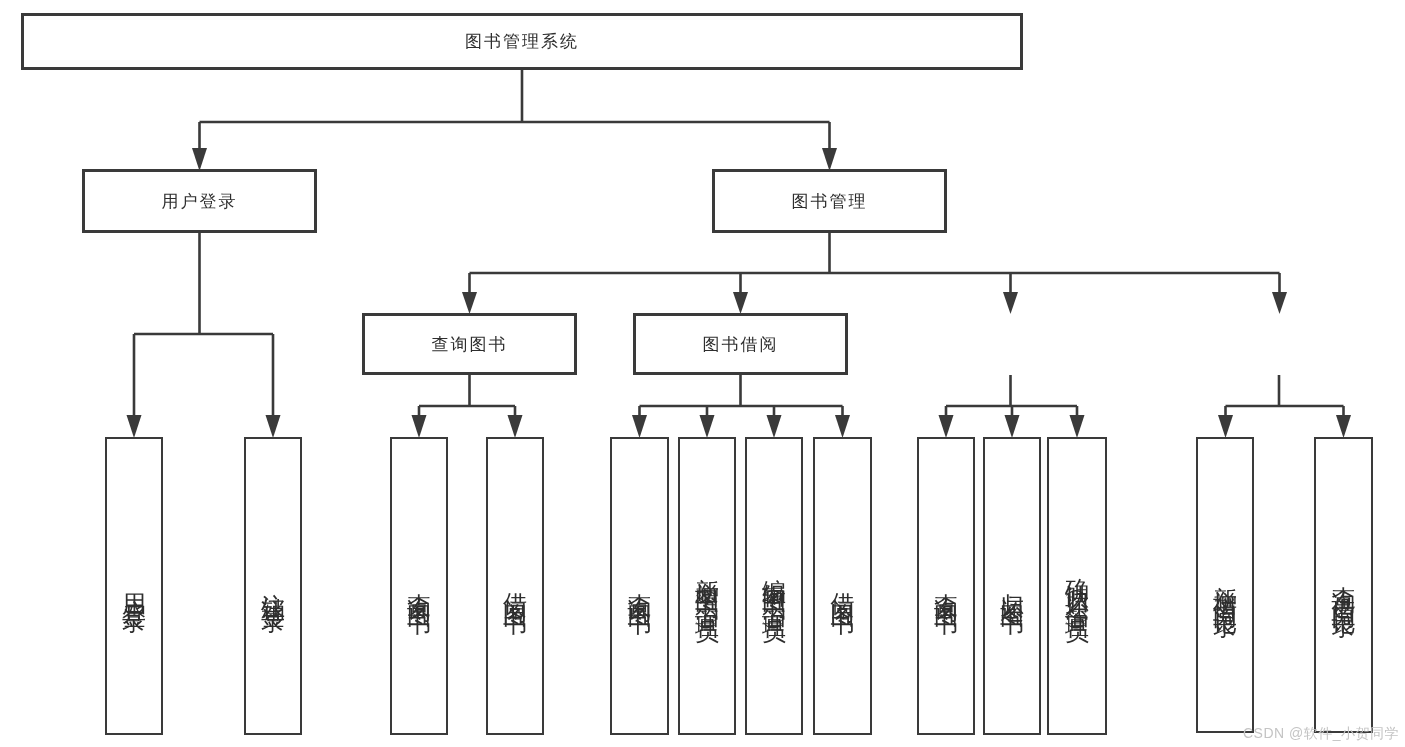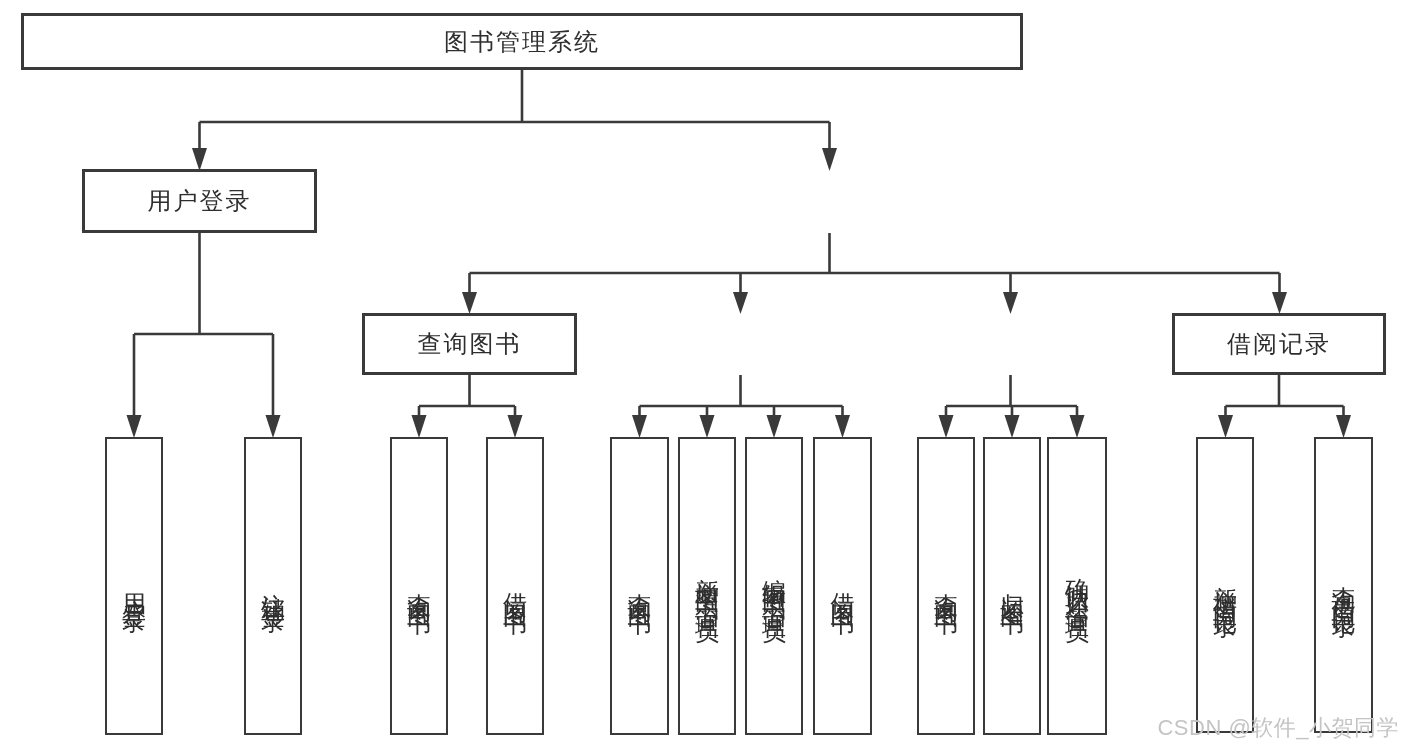--- a/index.html
+++ b/index.html
@@ -15,29 +15,29 @@
   }
   .wires{position:absolute;left:0;top:0;width:1405px;height:747px;}
   .wires path{stroke:var(--line);stroke-width:2.6;fill:none;}
   .wires polygon{fill:var(--line);stroke:none;}
   .node{
     position:absolute;box-sizing:border-box;background:#fff;
     border:3px solid var(--line);
     display:flex;align-items:center;justify-content:center;
     color:var(--text);
   }
-  .node.h{font-size:24px;letter-spacing:2px;white-space:nowrap;}
+  .node.h{font-size:17px;letter-spacing:2px;white-space:nowrap;}
   .node.leaf{
     border-width:2.5px;
     writing-mode:vertical-rl;text-orientation:mixed;
     font-size:24px;letter-spacing:6px;line-height:1;
   }
   .watermark{
     position:absolute;right:6px;bottom:4px;
-    font-size:22px;letter-spacing:0.5px;color:var(--wm);
+    font-size:14px;letter-spacing:0.5px;color:var(--wm);
     white-space:nowrap;
   }
 </style>
 </head>
 <body>
 
 <div class="canvas">
 
   <svg class="wires" viewBox="0 0 1405 747" xmlns="http://www.w3.org/2000/svg">
 
@@ -85,23 +85,24 @@
     <g>
       <path d="M1279,375 V406 M1225.5,406 H1343.5 M1225.5,406 V416 M1343.5,406 V416"></path>
       <polygon points="1218,415 1233,415 1225.5,438"></polygon>
       <polygon points="1336,415 1351,415 1343.5,438"></polygon>
     </g>
   </svg>
 
   <div class="node h" style="left:21px;top:13px;width:1002px;height:57px">图书管理系统</div>
 
   <div class="node h" style="left:82px;top:169px;width:235px;height:64px">用户登录</div>
+  <div class="node h" style="left:712px;top:169px;width:235px;height:64px">图书管理</div>
 
   <div class="node h" style="left:362px;top:313px;width:215px;height:62px">查询图书</div>
-  <div class="node h" style="left:1172px;top:313px;width:214px;height:62px">借阅记录</div>
+  <div class="node h" style="left:633px;top:313px;width:215px;height:62px">图书借阅</div>
 
   <div class="node leaf" style="left:105px;top:437px;width:58px;height:298px">用户登录</div>
   <div class="node leaf" style="left:244px;top:437px;width:58px;height:298px">注销登录</div>
 
   <div class="node leaf" style="left:390px;top:437px;width:58px;height:298px">查询图书</div>
   <div class="node leaf" style="left:486px;top:437px;width:58px;height:298px">借阅图书</div>
 
   <div class="node leaf" style="left:610px;top:437px;width:59px;height:298px">查询图书</div>
   <div class="node leaf" style="left:678px;top:437px;width:58px;height:298px">新增图书（管理员）</div>
   <div class="node leaf" style="left:745px;top:437px;width:58px;height:298px">编辑图书（管理员）</div>

